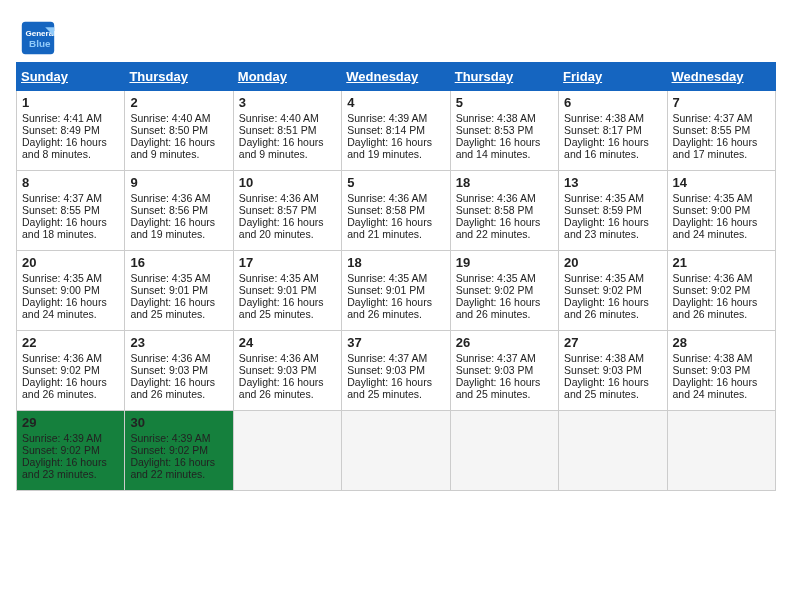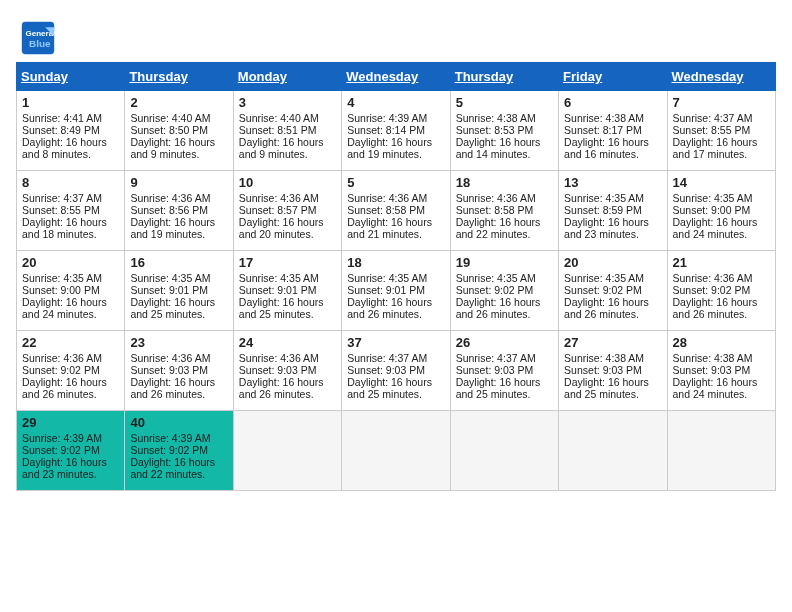--- a/index.html
+++ b/index.html
@@ -65,21 +65,21 @@
     tbody tr td {
       border: 1px solid #ccc;
       vertical-align: top;
       padding: 4px 5px;
       font-size: 10.5px;
       color: #222;
       height: 80px;
       background: #fff;
     }
     tbody tr:last-child td {
-      background: #14b8a6;
+      background: #15803d;
     }
     .day-num {
       font-weight: bold;
       font-size: 13px;
       display: block;
       margin-bottom: 2px;
     }
     .empty {
       background: #f5f5f5 !important;
     }
@@ -330,21 +330,21 @@
         </tr>
         <tr>
           <td>
             <span class="day-num">29</span>
             <div>Sunrise: 4:39 AM</div>
             <div>Sunset: 9:02 PM</div>
             <div>Daylight: 16 hours</div>
             <div>and 23 minutes.</div>
           </td>
           <td>
-            <span class="day-num">40</span>
+            <span class="day-num">30</span>
             <div>Sunrise: 4:39 AM</div>
             <div>Sunset: 9:02 PM</div>
             <div>Daylight: 16 hours</div>
             <div>and 22 minutes.</div>
           </td>
           <td class="empty"></td>
           <td class="empty"></td>
           <td class="empty"></td>
           <td class="empty"></td>
           <td class="empty"></td>

